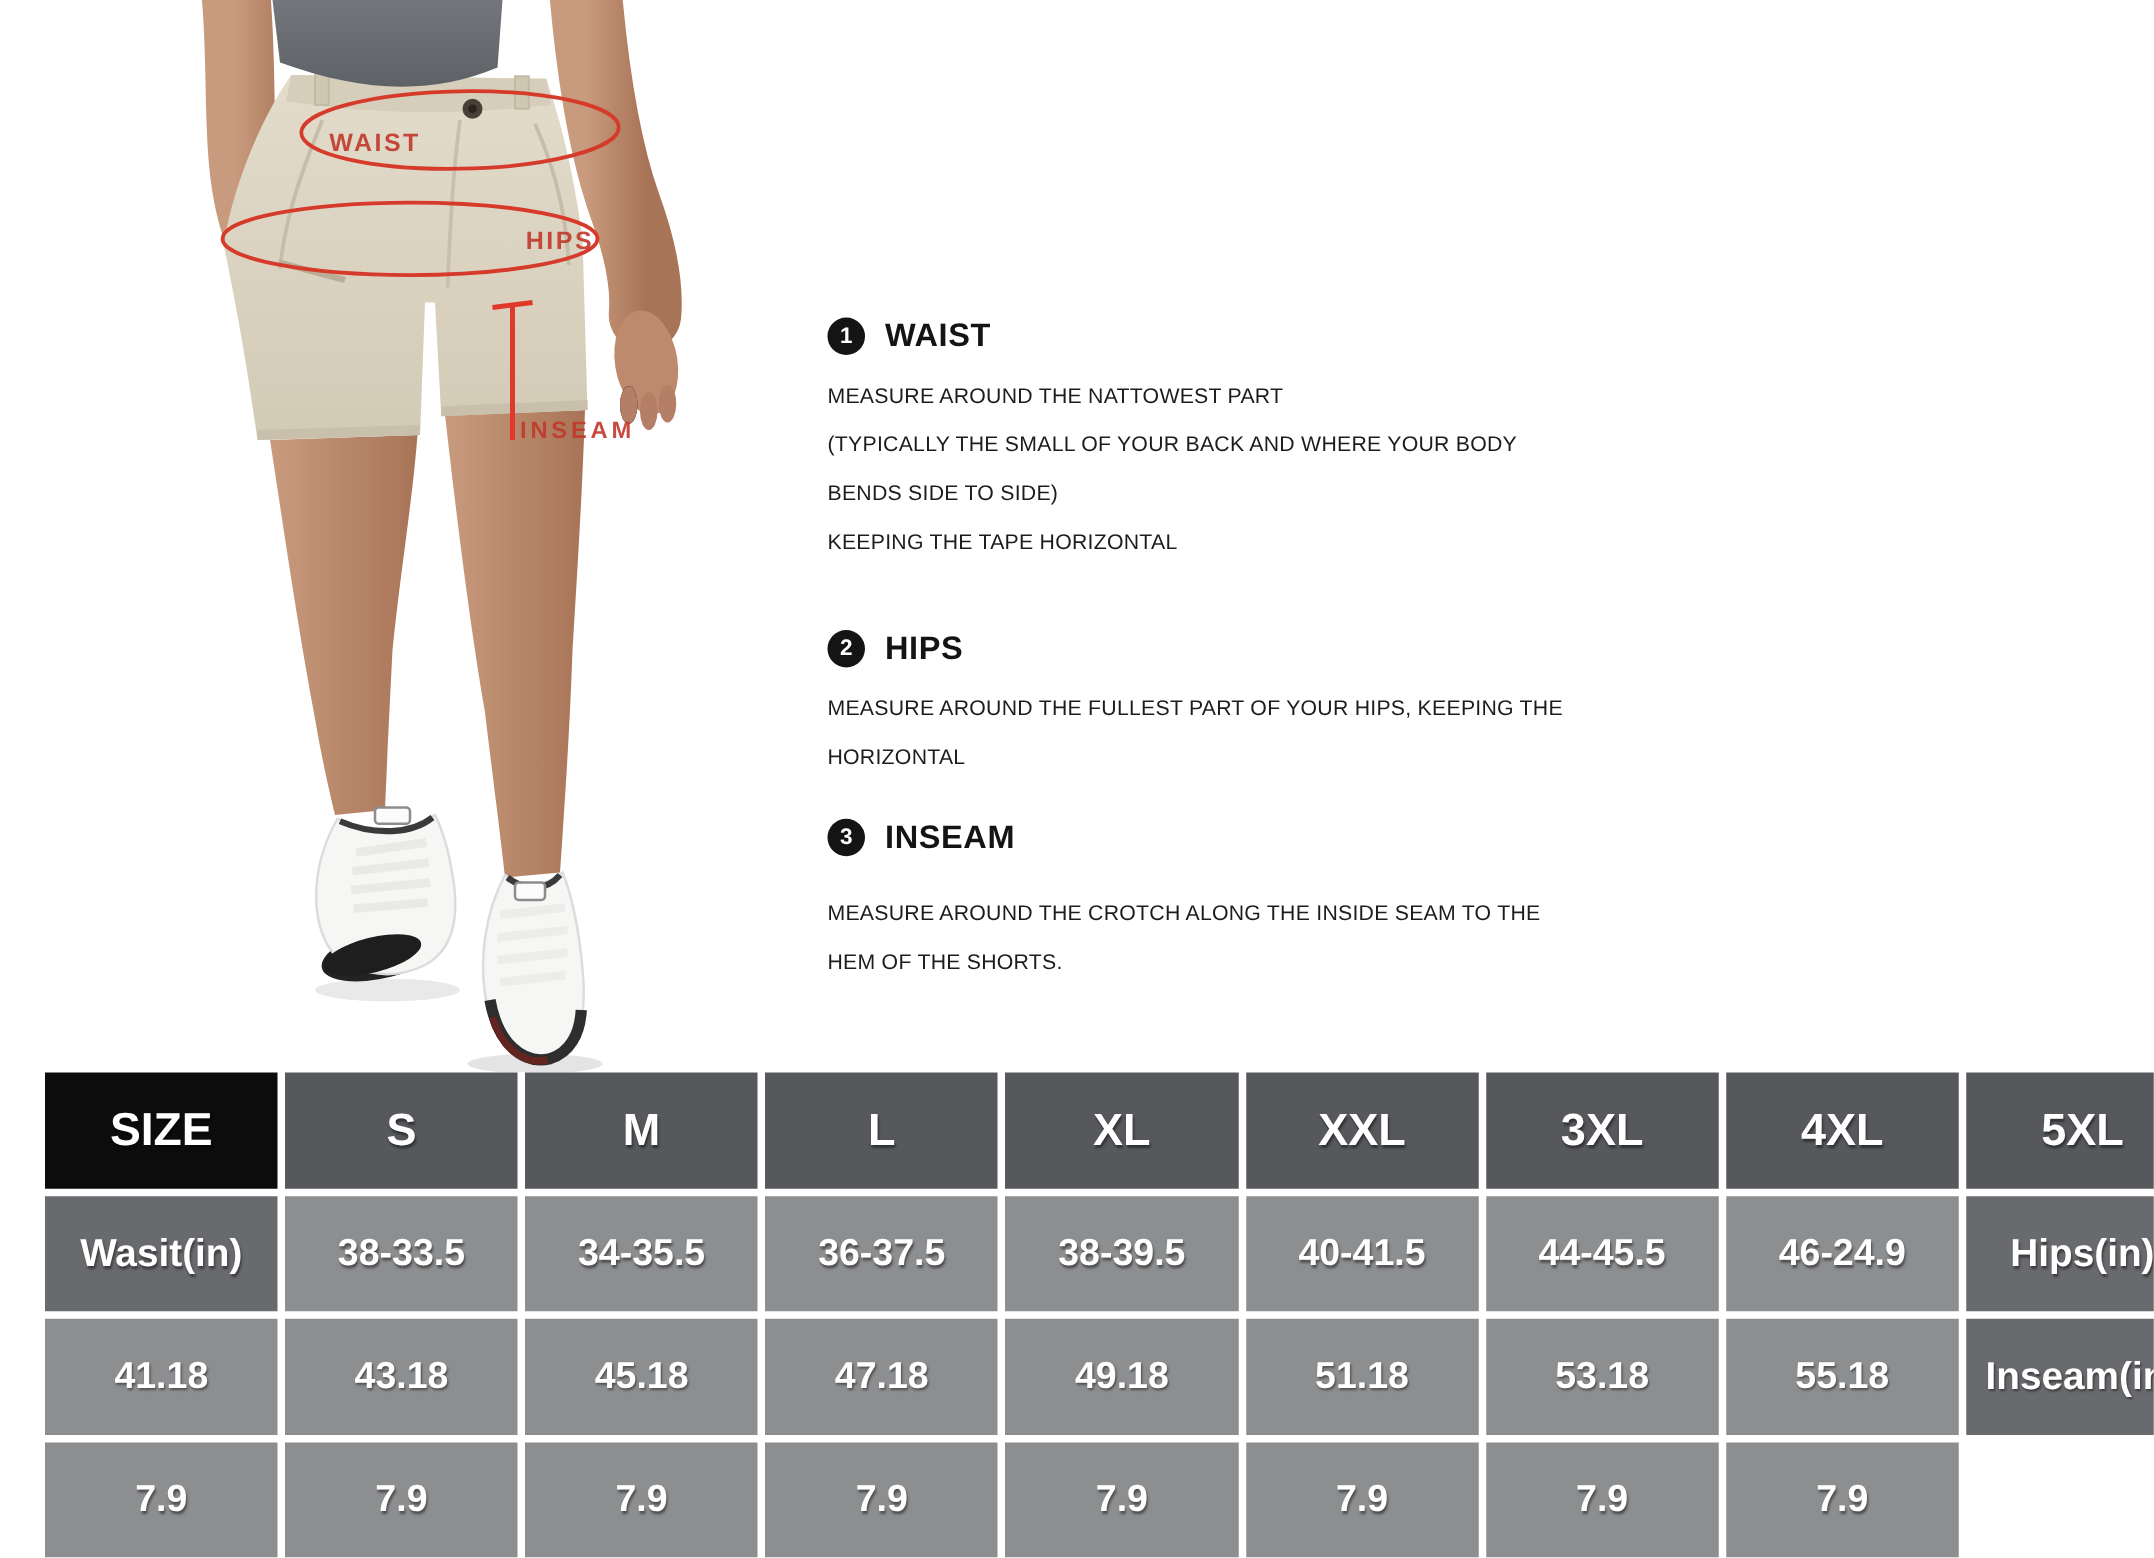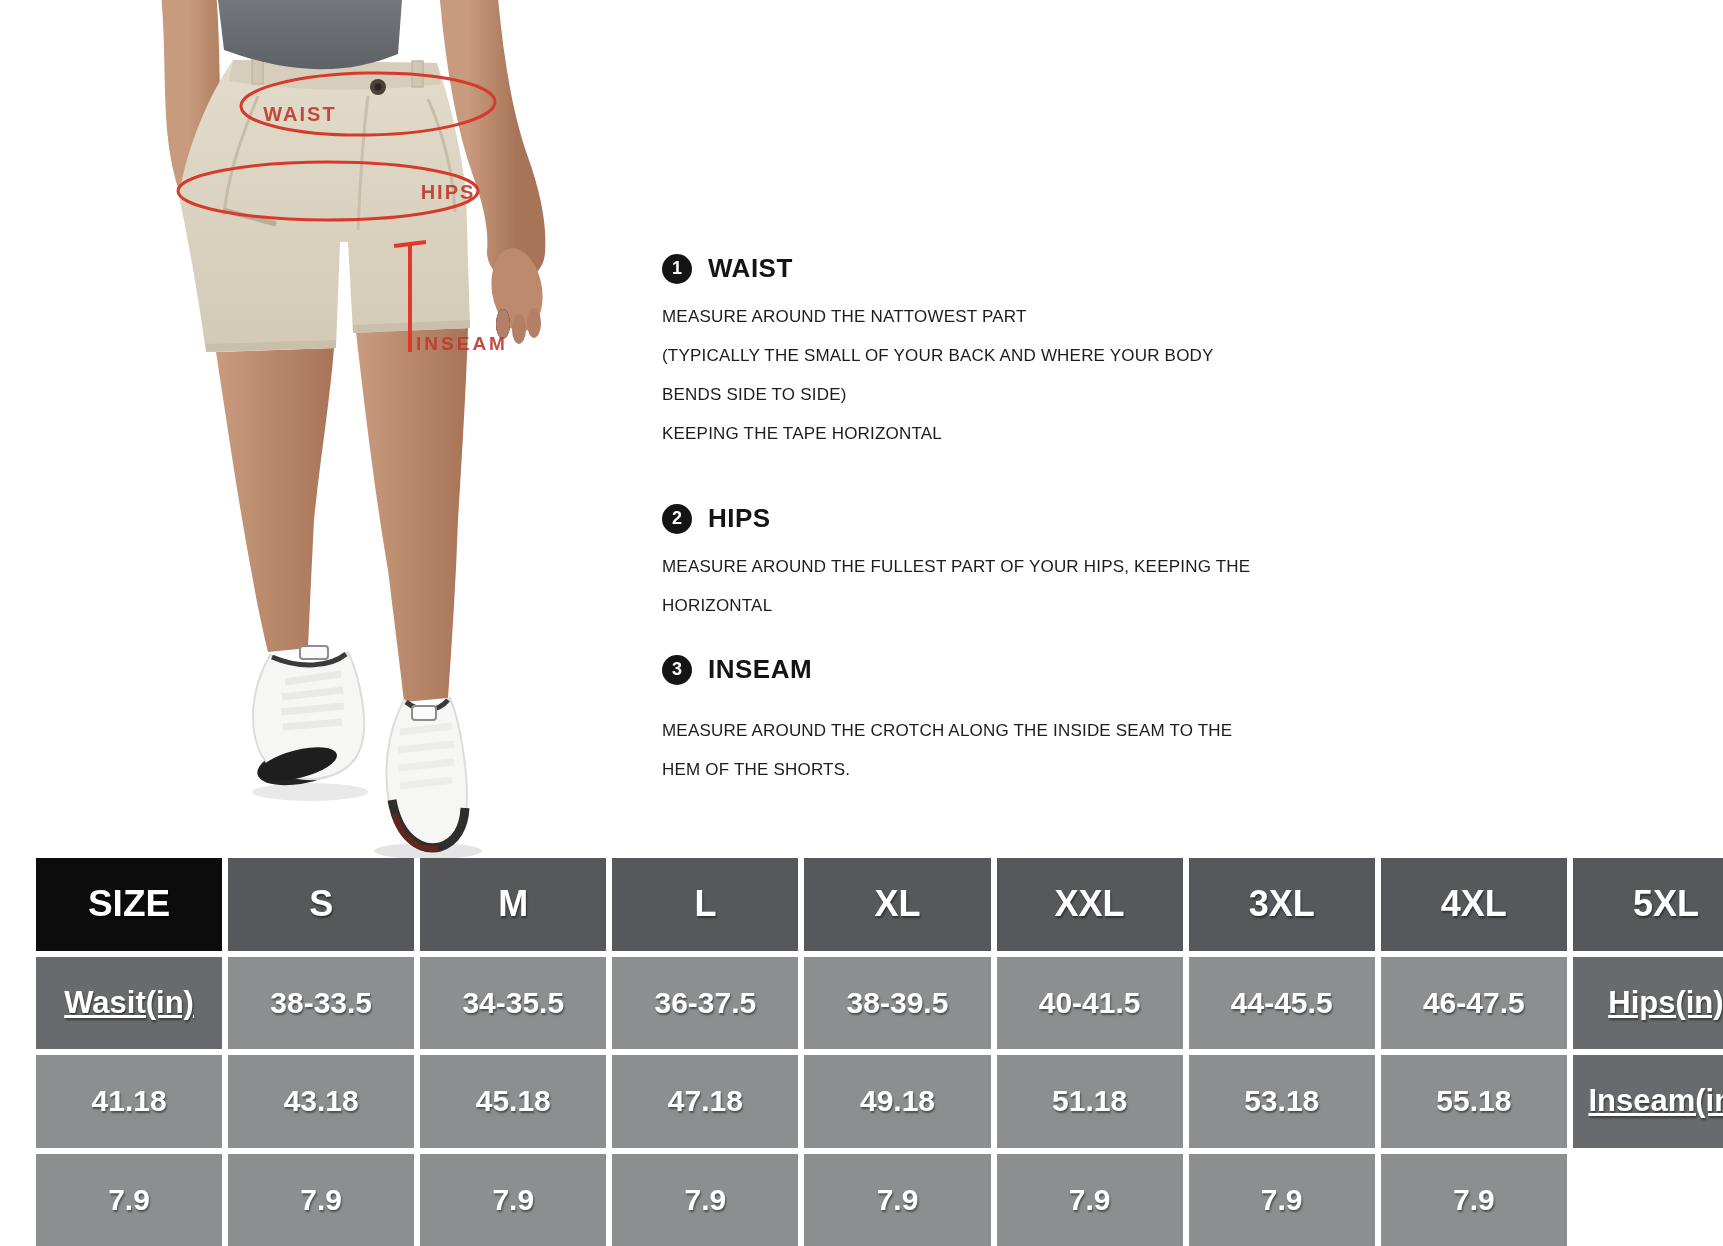--- a/index.html
+++ b/index.html
@@ -35,21 +35,21 @@
     margin-left:36px;
   }
   .cell{
     display:flex;align-items:center;justify-content:center;
     color:var(--table-text,#ffffff);
     text-shadow:1px 2px 2px rgba(0,0,0,.45);
     white-space:nowrap;
   }
   .cell.corner{background:var(--table-corner-bg,#0c0c0c);font-size:37px;font-weight:bold;}
   .cell.col-h {background:var(--table-header-bg,#56585c);font-size:36px;font-weight:bold;}
-  .cell.row-l {background:var(--table-rowlabel-bg,#696a6d);font-size:31px;font-weight:bold;text-decoration:underline;}
+  .cell.row-l {background:var(--table-rowlabel-bg,#696a6d);font-size:31px;font-weight:bold;}
   .cell.val   {background:var(--table-cell-bg,#8d8e90);font-size:30px;font-weight:600;}
 </style>
 </head>
 <body>
 
 <div class="figure-area">
   <svg viewBox="0 0 600 858" aria-hidden="true">
     <defs>
       <linearGradient id="skinG" x1="0" y1="0" x2="1" y2="0">
         <stop offset="0" stop-color="#c99b7e"></stop>
@@ -187,21 +187,21 @@
   <div class="cell col-h">4XL</div>
   <div class="cell col-h">5XL</div>
 
   <div class="cell row-l">Wasit(in)</div>
   <div class="cell val">38-33.5</div>
   <div class="cell val">34-35.5</div>
   <div class="cell val">36-37.5</div>
   <div class="cell val">38-39.5</div>
   <div class="cell val">40-41.5</div>
   <div class="cell val">44-45.5</div>
-  <div class="cell val">46-47.5</div>
+  <div class="cell val">46-24.9</div>
 
   <div class="cell row-l">Hips(in)</div>
   <div class="cell val">41.18</div>
   <div class="cell val">43.18</div>
   <div class="cell val">45.18</div>
   <div class="cell val">47.18</div>
   <div class="cell val">49.18</div>
   <div class="cell val">51.18</div>
   <div class="cell val">53.18</div>
   <div class="cell val">55.18</div>

